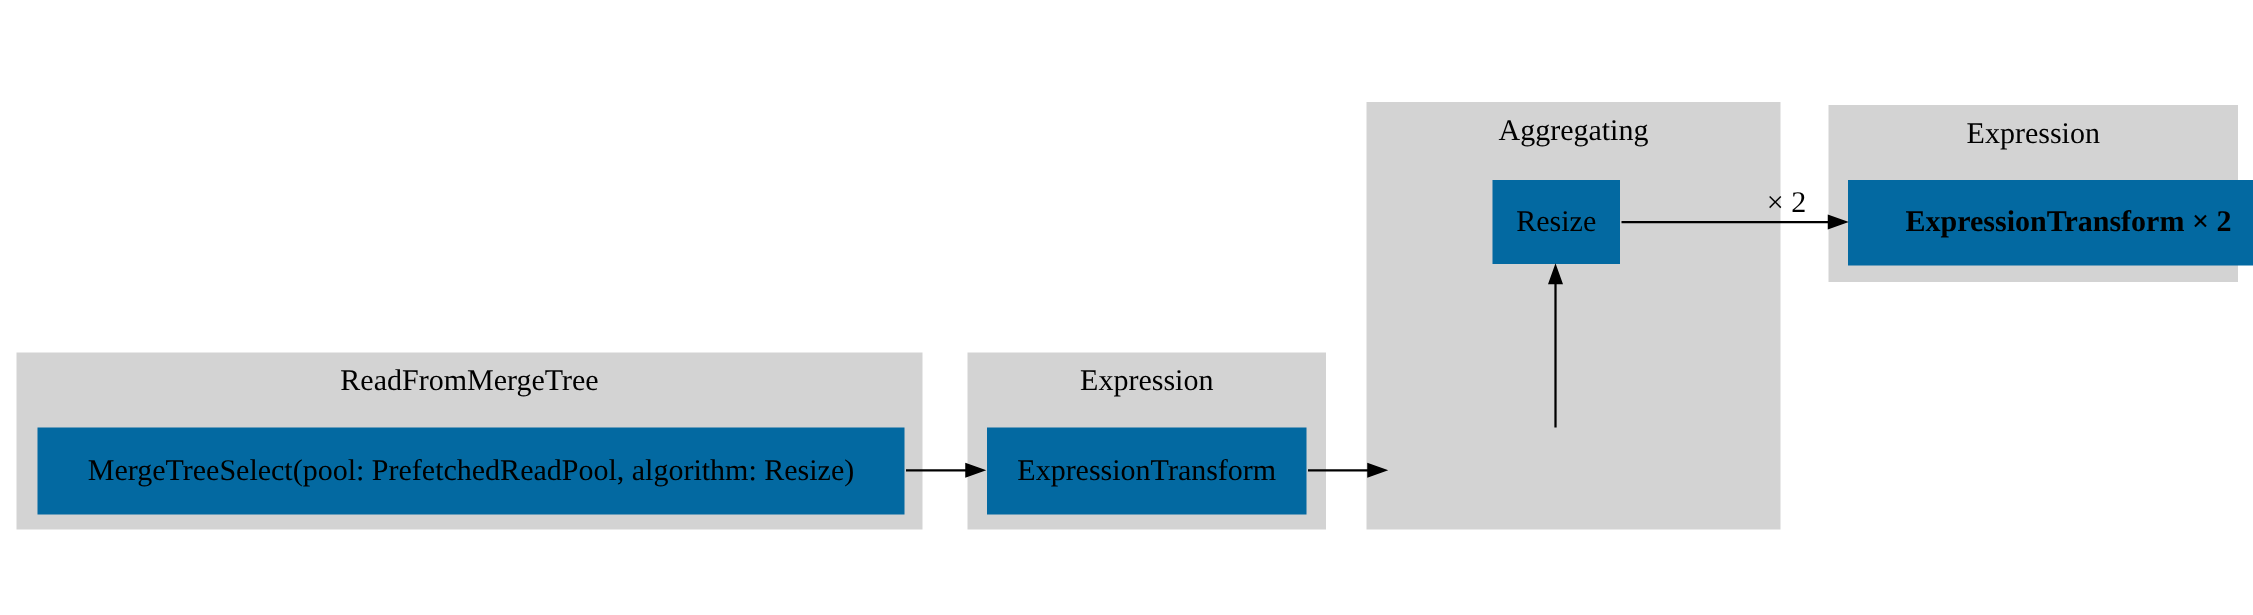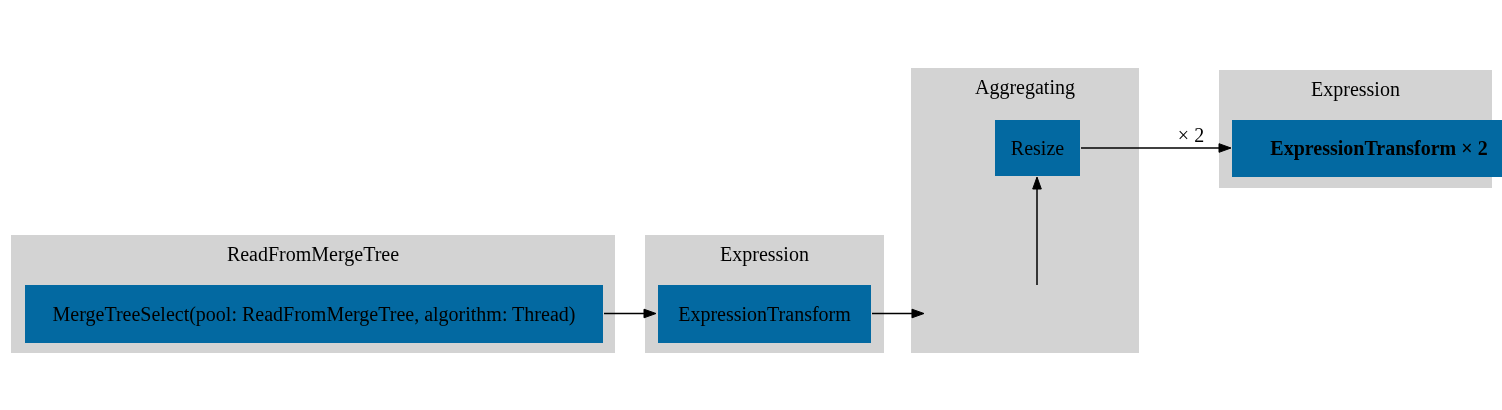--- a/index.html
+++ b/index.html
@@ -65,21 +65,21 @@
     height: 24px;
     text-align: center;
     font-size: 20px;
     line-height: 24px;
     white-space: nowrap;
   }
 
   
   #cluster-read-from-merge-tree { left: 11px;   top: 235px; width: 604px; height: 118px; }
   #cluster-expression-1         { left: 645px;  top: 235px; width: 239px; height: 118px; }
-  #cluster-aggregating          { left: 911px;  top: 68px;  width: 228px; height: 285px; }
+  #cluster-aggregating          { left: 911px;  top: 68px;  width: 252px; height: 285px; padding-left: 24px; }
   #cluster-expression-2         { left: 1219px; top: 70px;  width: 273px; height: 118px; }
 
   
   #node-merge-tree-select          { left: 25px;   top: 285px; width: 578px; height: 58px; }
   #node-expression-transform       { left: 658px;  top: 285px; width: 213px; height: 58px; font-family: Liberation Serif, serif; }
   #node-resize                     { left: 995px;  top: 120px; width: 85px;  height: 56px; }
   #node-aggregating-transform      { left: 925px;  top: 285px; width: 224px; height: 55px; }
   #node-expression-transform-x2    { left: 1232px; top: 120px; width: 294px; height: 57px; font-weight: bold; }
 </style>
 </head>
@@ -96,21 +96,21 @@
   </div>
 
   <div class="cluster" id="cluster-aggregating">
     <div class="cluster-title">Aggregating</div>
   </div>
 
   <div class="cluster" id="cluster-expression-2">
     <div class="cluster-title">Expression</div>
   </div>
 
-  <div class="node" id="node-merge-tree-select">MergeTreeSelect(pool: ReadFromMergeTree, algorithm: Thread)</div>
+  <div class="node" id="node-merge-tree-select">MergeTreeSelect(pool: PrefetchedReadPool, algorithm: Resize)</div>
 
   <div class="node" id="node-expression-transform">ExpressionTransform</div>
 
   <div class="node" id="node-resize">Resize</div>
 
 
   <div class="node" id="node-expression-transform-x2">ExpressionTransform × 2</div>
 
   <svg class="edges-overlay" viewBox="0 0 1502 410" xmlns="http://www.w3.org/2000/svg">
 

